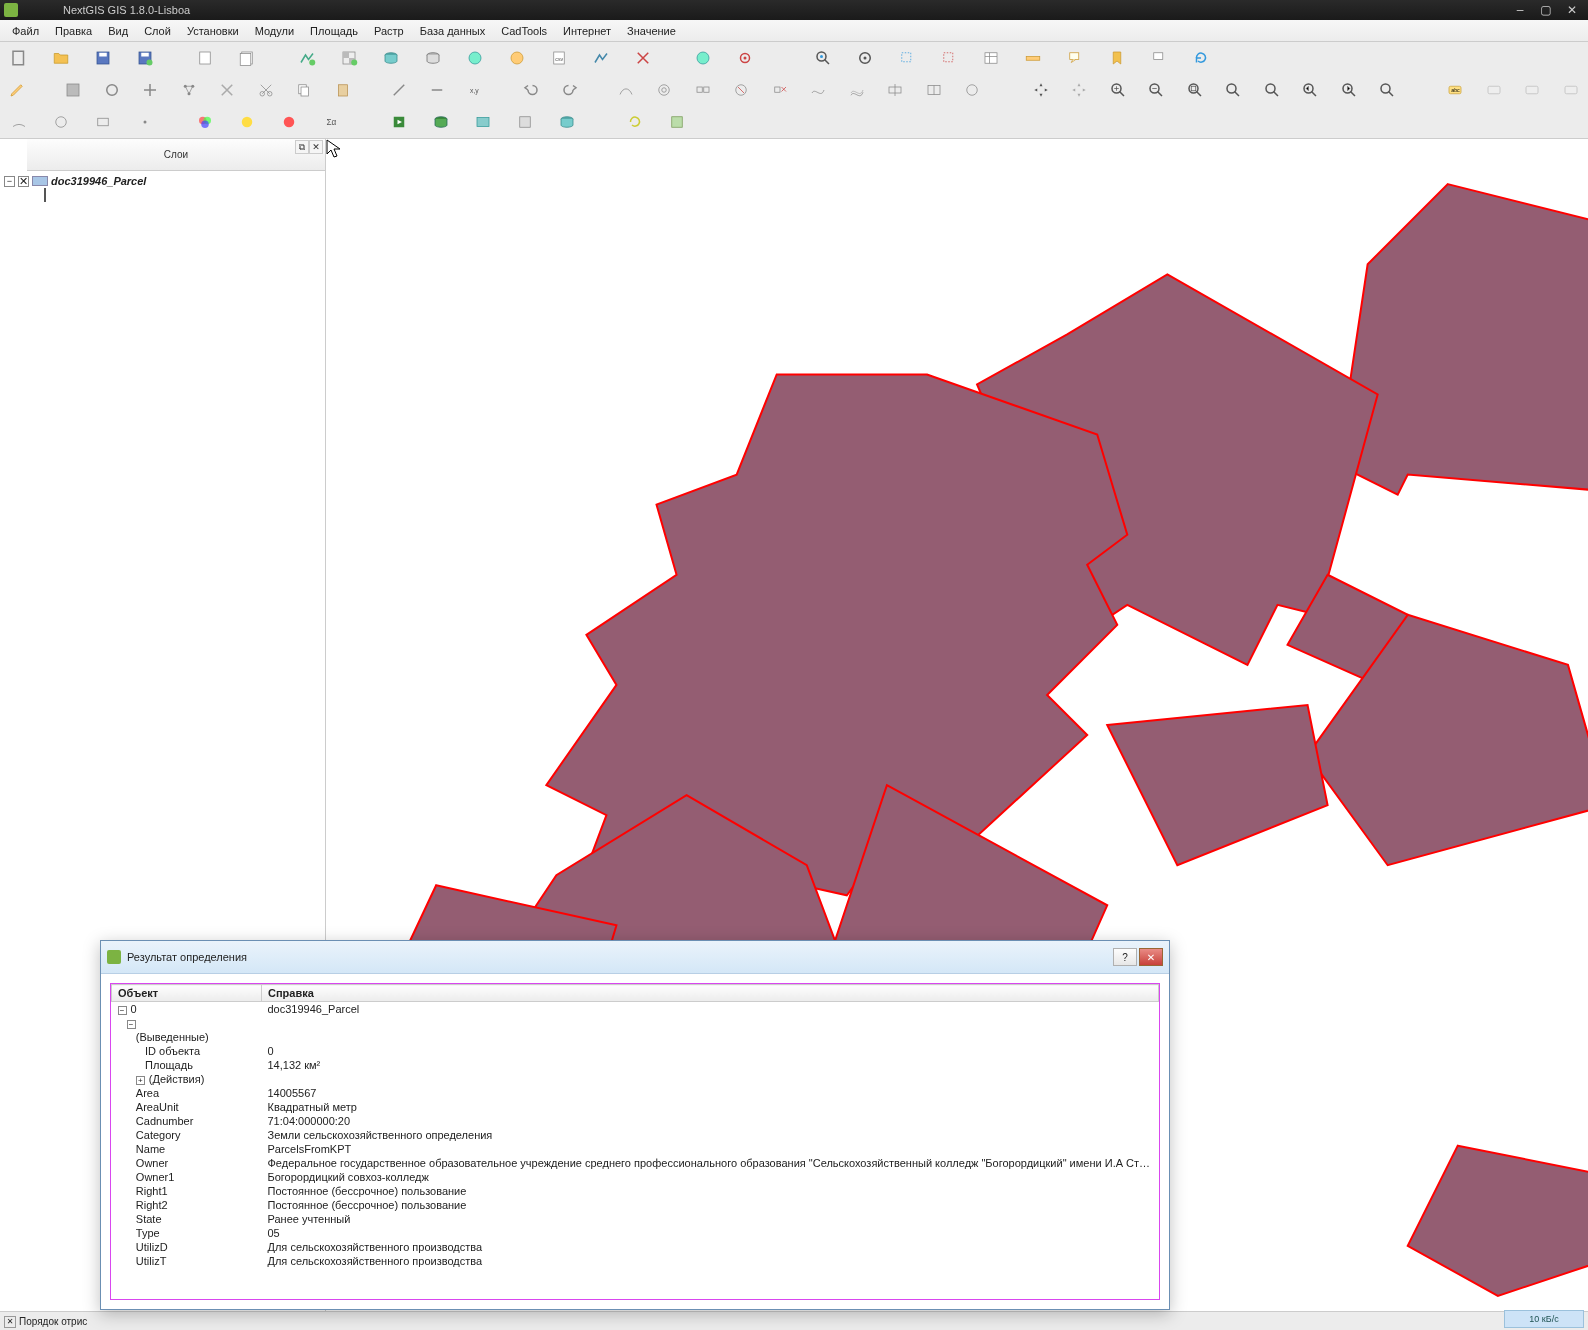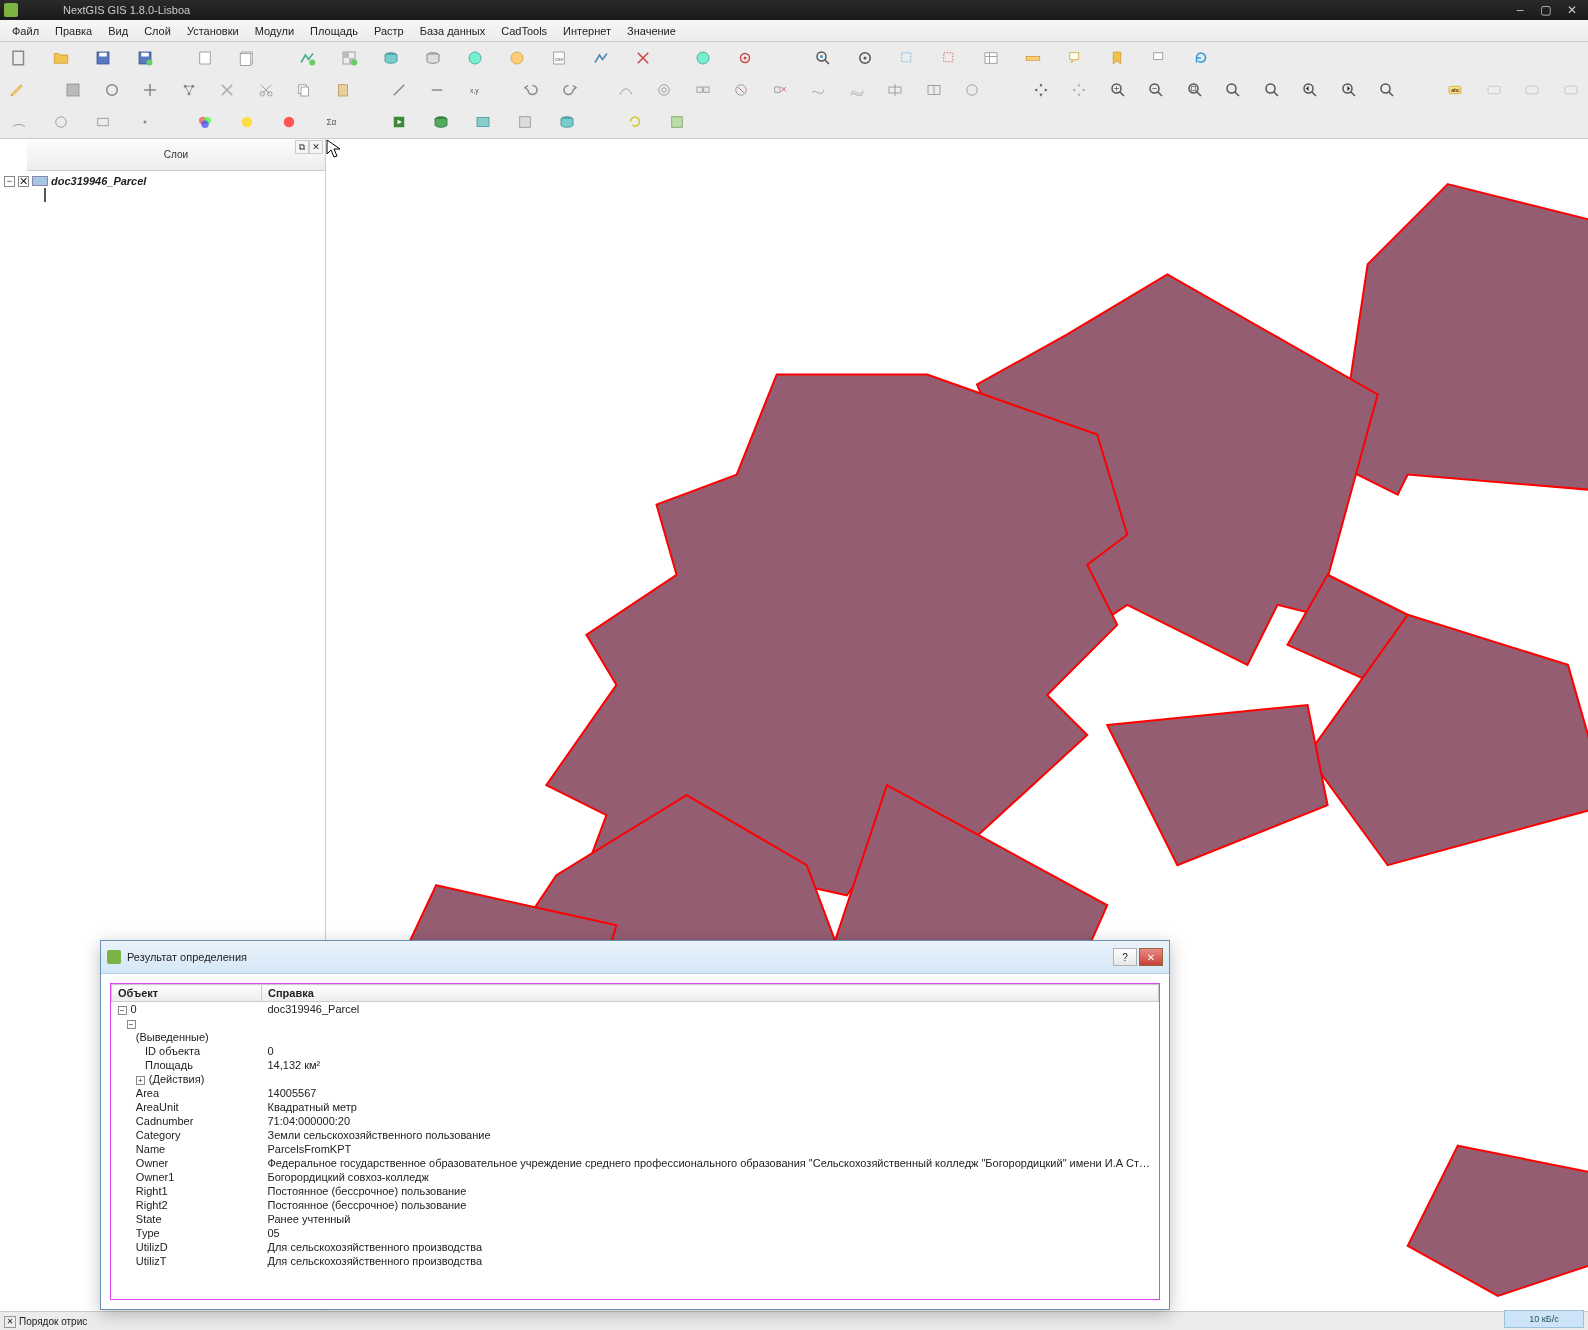--- a/index.html
+++ b/index.html
@@ -781,21 +781,21 @@
           <tr>
             <td class="col1">&nbsp;&nbsp;&nbsp;&nbsp;&nbsp;&nbsp;AreaUnit</td>
             <td>Квадратный метр</td>
           </tr>
           <tr>
             <td class="col1">&nbsp;&nbsp;&nbsp;&nbsp;&nbsp;&nbsp;Cadnumber</td>
             <td>71:04:000000:20</td>
           </tr>
           <tr>
             <td class="col1">&nbsp;&nbsp;&nbsp;&nbsp;&nbsp;&nbsp;Category</td>
-            <td>Земли сельскохозяйственного пользование</td>
+            <td>Земли сельскохозяйственного определения</td>
           </tr>
           <tr>
             <td class="col1">&nbsp;&nbsp;&nbsp;&nbsp;&nbsp;&nbsp;Name</td>
             <td>ParcelsFromKPT</td>
           </tr>
           <tr>
             <td class="col1">&nbsp;&nbsp;&nbsp;&nbsp;&nbsp;&nbsp;Owner</td>
             <td>Федеральное государственное образовательное учреждение среднего профессионального образования "Сельскохозяйственный колледж "Богорордицкий" имени И.А Стебута"</td>
           </tr>
           <tr>

